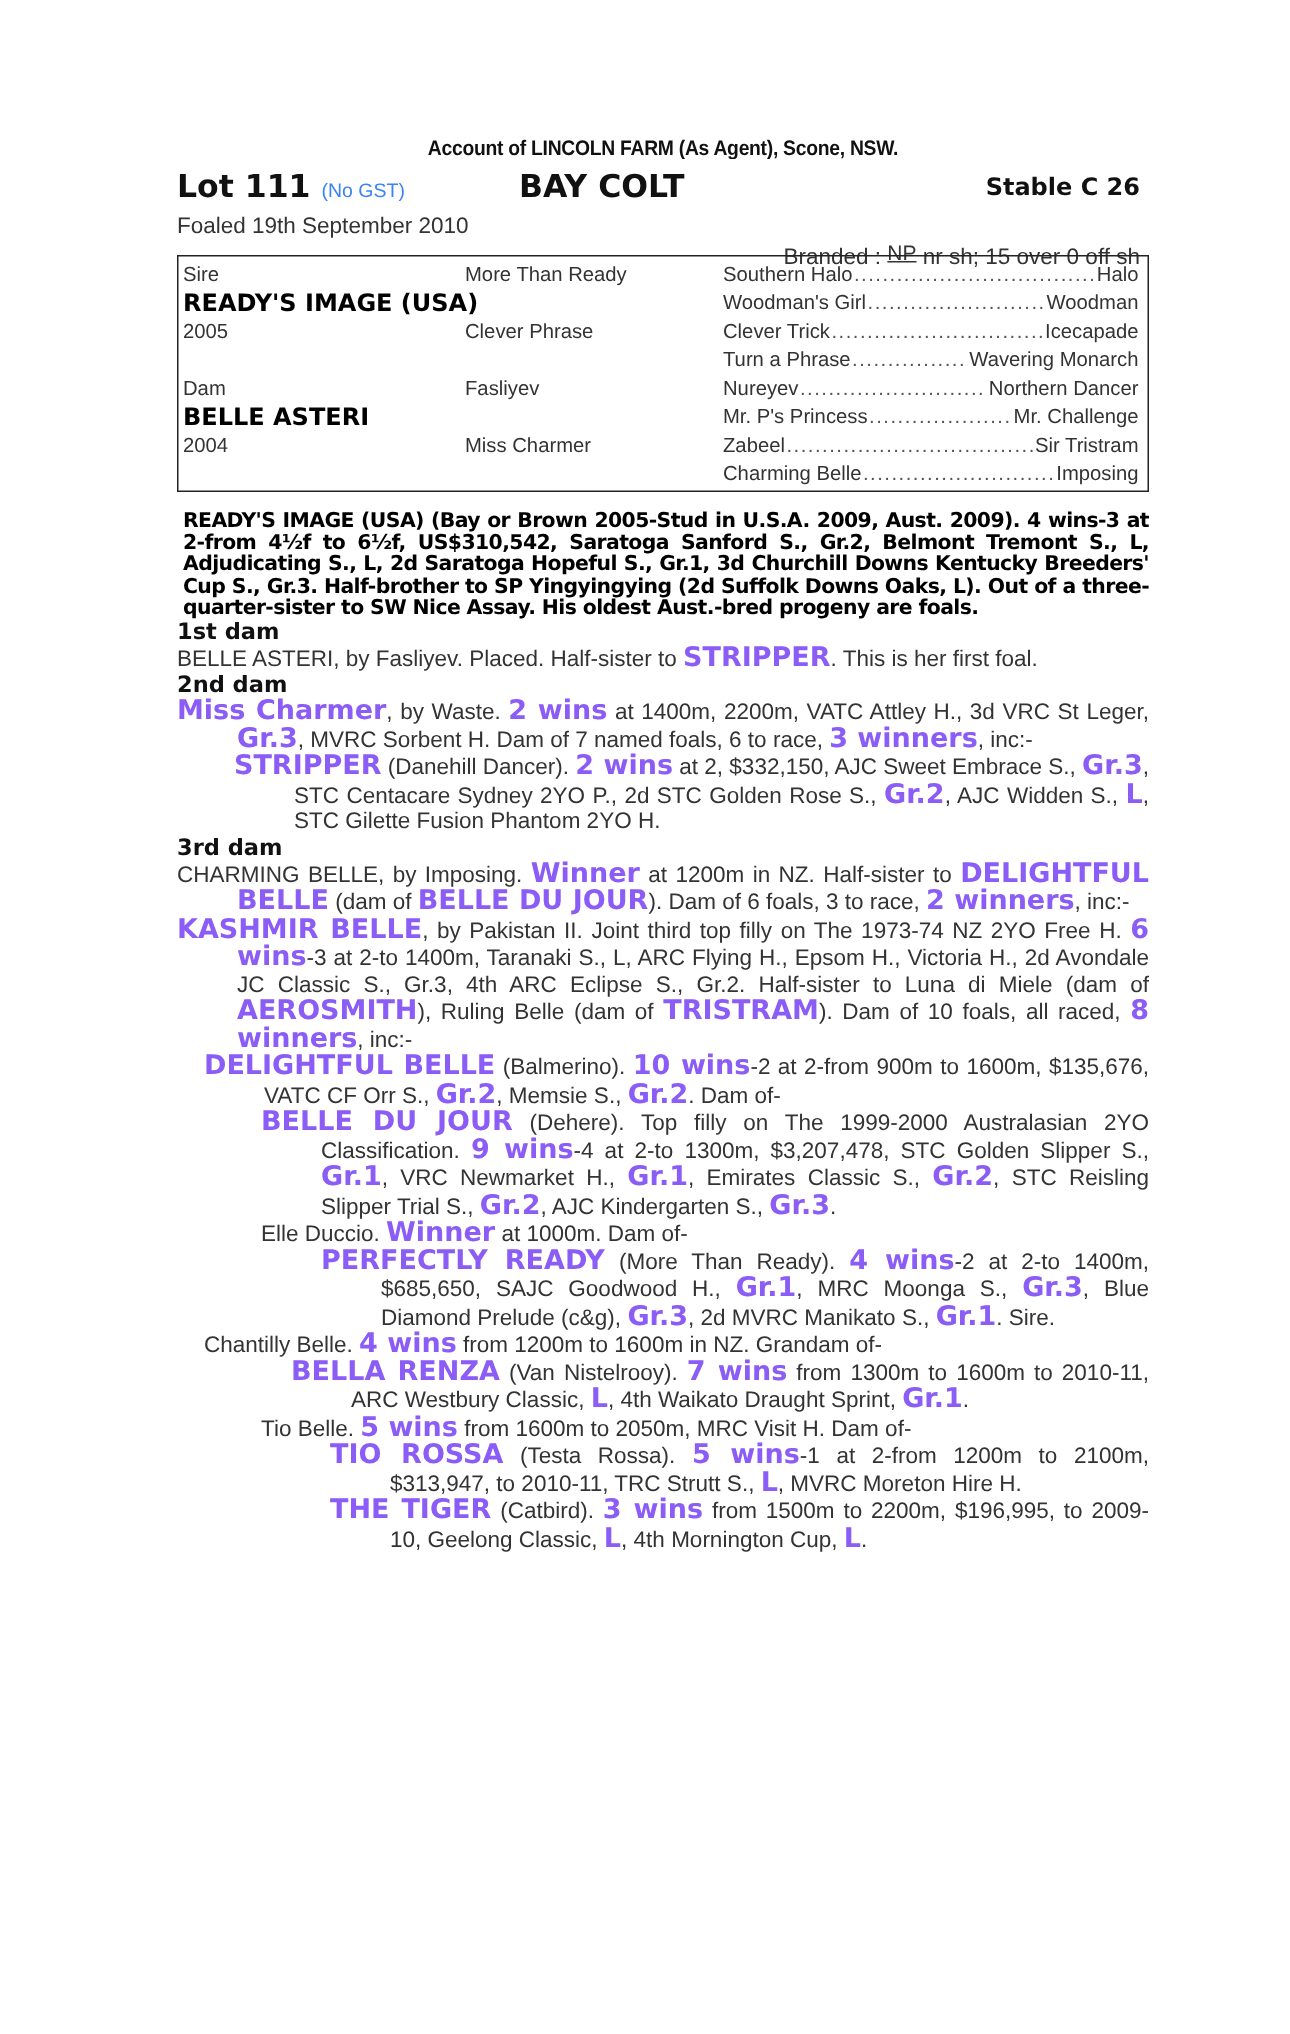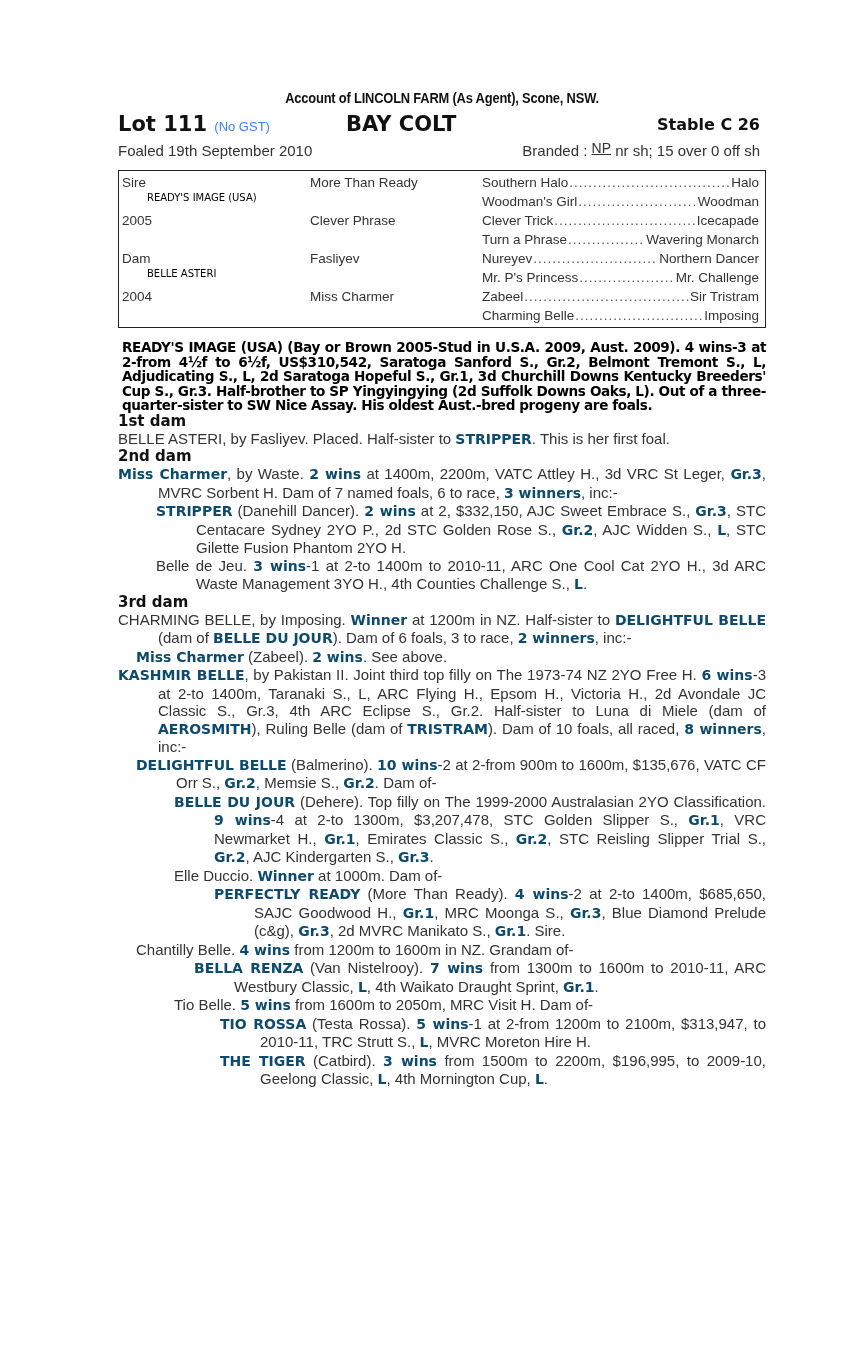--- a/index.html
+++ b/index.html
@@ -6,35 +6,35 @@
   body { width: 860px; height: 1356px; position: relative; color: #111; font-family: "Liberation Sans", sans-serif; }
   .page { position: absolute; left: 118px; top: 88px; width: 648px; }
   .account { text-align: center; font-weight: bold; font-size: 14px; letter-spacing: -0.2px; transform: scaleX(0.92); margin: 0; height: 20px; line-height: 20px; }
   .lotline { position: relative; height: 26px; margin-top: 4px; }
   .lot { position: absolute; left: 0; top: 0; font-weight: bold; font-size: 21px; font-family: "DejaVu Sans", sans-serif; }
   .lot small { font-weight: normal; font-size: 13px; font-family: "Liberation Sans", sans-serif; color: #3b82f6; }
   .sex { position: absolute; left: 228px; top: 0; font-weight: bold; font-size: 21px; font-family: "DejaVu Sans", sans-serif; }
   .stable { position: absolute; right: 6px; top: 3px; font-weight: bold; font-size: 16px; font-family: "DejaVu Sans", sans-serif; }
   .foaled-line { position: relative; height: 22px; margin-top: 2px; font-size: 15px; color: #333; }
   .foaled { position: absolute; left: 0; top: 2px; }
-  .brand { position: absolute; right: 6px; top: 0; }
+  .brand { position: absolute; right: 6px; top: 20px; }
   .np { text-decoration: underline; font-size: 14px; vertical-align: 3px; }
   .ped { margin-top: 8px; border: 1.5px solid #222; width: 646px; height: 156px; position: relative; font-size: 13.5px; color: #333; }
   .ped .c { position: absolute; white-space: nowrap; }
-  .ped .big { font-weight: normal; font-size: 10px; color: #000; font-family: "DejaVu Sans", sans-serif; margin-left: 25px; }
+  .ped .big { font-weight: bold; font-size: 16px; color: #000; font-family: "DejaVu Sans", sans-serif; }
   .ped .anc { position: absolute; left: 363px; width: 277px; display: flex; white-space: nowrap; }
   .ped .anc .l { }
   .ped .anc .dots { flex: 1; overflow: hidden; color: #555; letter-spacing: 1px; margin: 0 1px; }
   .ped .anc .dots::after { content: "........................................................................................"; }
   .ped .anc .r { }
   .sireblurb { margin-top: 12px; font-weight: bold; font-size: 13.6px; line-height: 14.5px; text-align: justify; font-family: "DejaVu Sans", sans-serif; letter-spacing: -0.4px; padding-left: 4px; color: #000; }
   .sec { }
   .sec h3 { margin: 0; font-size: 15px; font-family: "DejaVu Sans", sans-serif; font-weight: bold; line-height: 17px; }
   .p { font-size: 15px; line-height: 17.5px; color: #333; text-align: justify; }
-  .p b { color: #0c4a6e; font-family: "DejaVu Sans", sans-serif; font-size: 14px; }
+  .p b { color: #8b5cf6; font-family: "DejaVu Sans", sans-serif; font-size: 18px; }
   .i0 { padding-left: 40px; text-indent: -40px; }
   .i1 { padding-left: 58px; text-indent: -40px; }
   .i2 { padding-left: 78px; text-indent: -40px; }
   .i3 { padding-left: 96px; text-indent: -40px; }
   .i4 { padding-left: 116px; text-indent: -40px; }
   .i5 { padding-left: 136px; text-indent: -40px; }
   .i6 { padding-left: 142px; text-indent: -40px; }
 </style>
 </head>
 <body>
@@ -116,27 +116,25 @@
 
   <div class="sec">
     <h3>1st dam</h3>
     <div class="p i0"><span>BELLE ASTERI, by Fasliyev. Placed. Half-sister to </span><b>STRIPPER</b><span>. This is her first foal.</span></div>
   </div>
 
   <div class="sec">
     <h3>2nd dam</h3>
     <div class="p i0"><b>Miss Charmer</b><span>, by Waste. </span><b>2 wins</b><span> at 1400m, 2200m, VATC Attley H., 3d VRC St Leger, </span><b>Gr.3</b><span>, MVRC Sorbent H. Dam of 7 named foals, 6 to race, </span><b>3 winners</b><span>, inc:-</span></div>
     <div class="p i2"><b>STRIPPER</b><span> (Danehill Dancer). </span><b>2 wins</b><span> at 2, $332,150, AJC Sweet Embrace S., </span><b>Gr.3</b><span>, STC Centacare Sydney 2YO P., 2d STC Golden Rose S., </span><b>Gr.2</b><span>, AJC Widden S., </span><b>L</b><span>, STC Gilette Fusion Phantom 2YO H.</span></div>
-    <div class="p i2"><span>Belle de Jeu. </span><b>3 wins</b><span>-1 at 2-to 1400m to 2010-11, ARC One Cool Cat 2YO H., 3d ARC Waste Management 3YO H., 4th Counties Challenge S., </span><b>L</b><span>.</span></div>
   </div>
 
   <div class="sec">
     <h3>3rd dam</h3>
     <div class="p i0"><span>CHARMING BELLE, by Imposing. </span><b>Winner</b><span> at 1200m in NZ. Half-sister to </span><b>DELIGHTFUL BELLE</b><span> (dam of </span><b>BELLE DU JOUR</b><span>). Dam of 6 foals, 3 to race, </span><b>2 winners</b><span>, inc:-</span></div>
-    <div class="p i1" style="padding-left:18px;text-indent:0"><b>Miss Charmer</b><span> (Zabeel). </span><b>2 wins</b><span>. See above.</span></div>
   </div>
 
   <div class="sec">
     <div class="p i0"><b>KASHMIR BELLE</b><span>, by Pakistan II. Joint third top filly on The 1973-74 NZ 2YO Free H. </span><b>6 wins</b><span>-3 at 2-to 1400m, Taranaki S., L, ARC Flying H., Epsom H., Victoria H., 2d Avondale JC Classic S., Gr.3, 4th ARC Eclipse S., Gr.2. Half-sister to Luna di Miele (dam of </span><b>AEROSMITH</b><span>), Ruling Belle (dam of </span><b>TRISTRAM</b><span>). Dam of 10 foals, all raced, </span><b>8 winners</b><span>, inc:-</span></div>
     <div class="p i1"><b>DELIGHTFUL BELLE</b><span> (Balmerino). </span><b>10 wins</b><span>-2 at 2-from 900m to 1600m, $135,676, VATC CF Orr S., </span><b>Gr.2</b><span>, Memsie S., </span><b>Gr.2</b><span>. Dam of-</span></div>
     <div class="p i3"><b>BELLE DU JOUR</b><span> (Dehere). Top filly on The 1999-2000 Australasian 2YO Classification. </span><b>9 wins</b><span>-4 at 2-to 1300m, $3,207,478, STC Golden Slipper S., </span><b>Gr.1</b><span>, VRC Newmarket H., </span><b>Gr.1</b><span>, Emirates Classic S., </span><b>Gr.2</b><span>, STC Reisling Slipper Trial S., </span><b>Gr.2</b><span>, AJC Kindergarten S., </span><b>Gr.3</b><span>.</span></div>
     <div class="p i3"><span>Elle Duccio. </span><b>Winner</b><span> at 1000m. Dam of-</span></div>
     <div class="p i5"><b>PERFECTLY READY</b><span> (More Than Ready). </span><b>4 wins</b><span>-2 at 2-to 1400m, $685,650, SAJC Goodwood H., </span><b>Gr.1</b><span>, MRC Moonga S., </span><b>Gr.3</b><span>, Blue Diamond Prelude (c&amp;g), </span><b>Gr.3</b><span>, 2d MVRC Manikato S., </span><b>Gr.1</b><span>. Sire.</span></div>
     <div class="p i1"><span>Chantilly Belle. </span><b>4 wins</b><span> from 1200m to 1600m in NZ. Grandam of-</span></div>
     <div class="p i4"><b>BELLA RENZA</b><span> (Van Nistelrooy). </span><b>7 wins</b><span> from 1300m to 1600m to 2010-11, ARC Westbury Classic, </span><b>L</b><span>, 4th Waikato Draught Sprint, </span><b>Gr.1</b><span>.</span></div>

